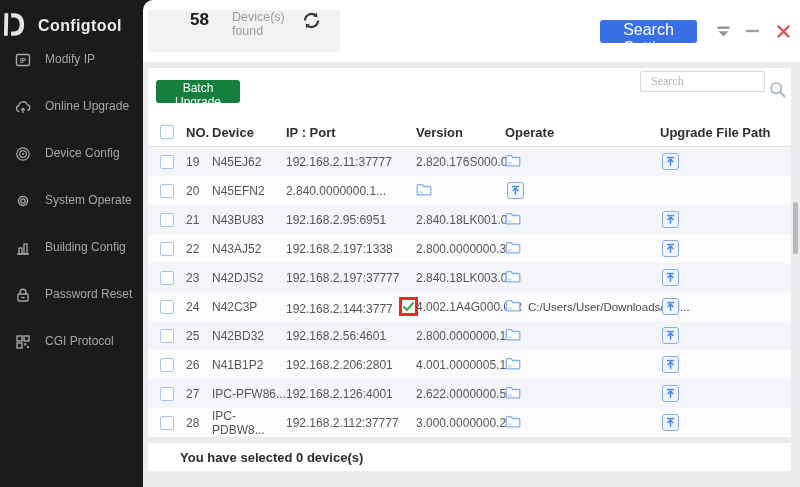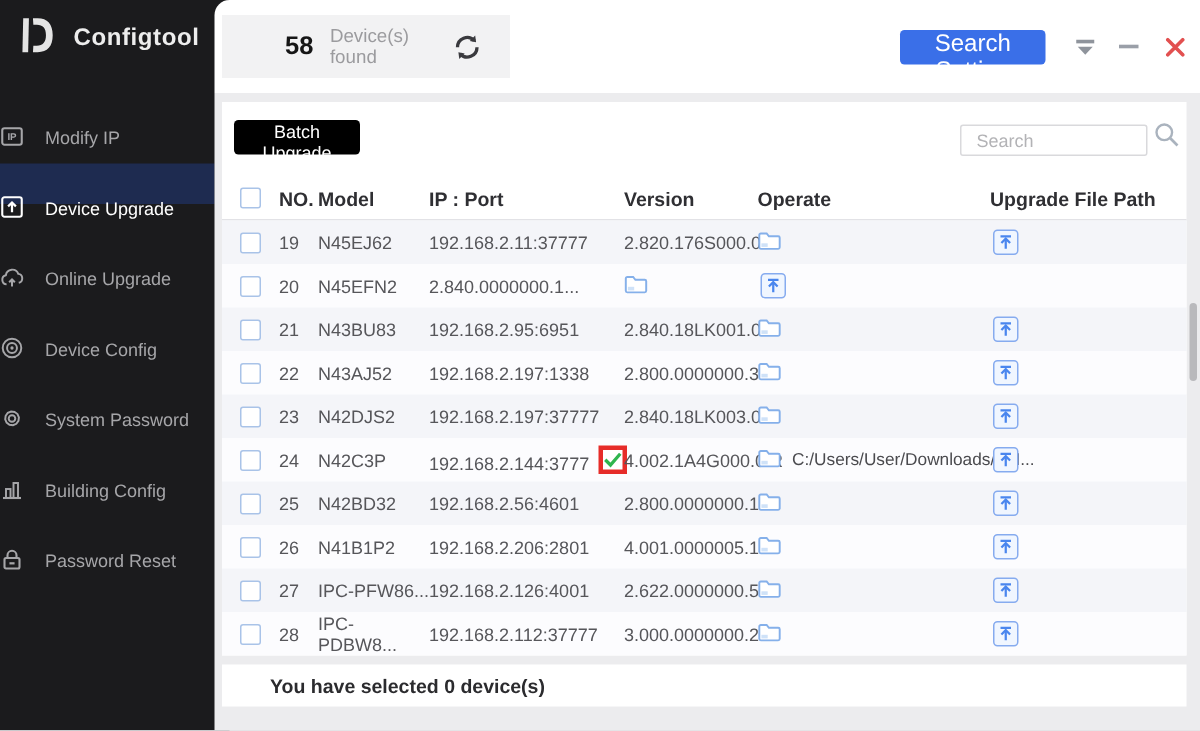--- a/index.html
+++ b/index.html
@@ -1,49 +1,49 @@
 <!DOCTYPE html>
 <html><head>
 <meta charset="utf-8">
 <style>
   html,body{margin:0;padding:0;background:#d8d8da;}
   .window{position:relative;width:800px;height:487px;background:#ececee;overflow:hidden;
           font-family:"Liberation Sans",sans-serif;-webkit-font-smoothing:antialiased;}
 
   
   .sidebar{position:absolute;left:0;top:0;width:153px;height:100%;background:#1b1b1d;}
-  .logo-row{display:flex;align-items:center;gap:11px;padding:14px 0 0 12px;height:38px;width:143px;box-sizing:border-box;}
+  .logo-row{display:flex;align-items:center;gap:11px;padding:14px 0 0 1px;height:38px;width:143px;box-sizing:border-box;}
   .logo-text{color:#ededed;font-size:16px;font-weight:bold;letter-spacing:.4px;}
   .side-items{position:absolute;top:52px;left:0;width:143px;}
-  .side-item{position:relative;height:47px;width:143px;box-sizing:border-box;display:flex;align-items:flex-end;
-             gap:14px;color:#a6a6a9;font-size:12px;cursor:pointer;}
+  .side-item{position:relative;height:47px;width:143px;box-sizing:border-box;display:flex;align-items:flex-start;
+             gap:14px;padding-left:15px;color:#a6a6a9;font-size:12px;cursor:pointer;}
   .side-item .sicon{position:relative;z-index:1;width:16px;height:16px;flex:0 0 16px;}
   .side-item .slabel{position:relative;z-index:1;}
   .side-item.active{color:#fff;}
   .side-item.active::before{content:"";position:absolute;left:0;right:0;top:10px;bottom:10px;background:#1e2b50;}
 
   
   .topbar{position:absolute;left:143px;top:0;width:657px;height:62px;background:#fff;border-top-left-radius:10px;}
   .device-count-box{position:absolute;left:5px;top:10px;width:192px;height:42px;background:#f2f2f3;
-                    display:flex;align-items:center;box-sizing:border-box;padding:0 18px 0 42px;}
+                    display:flex;align-items:flex-start;box-sizing:border-box;padding:0 18px 0 42px;gap:12px;}
   .count-num{font-size:17px;font-weight:bold;color:#161616;}
   .count-label{font-size:12.5px;color:#9b9b9e;margin-left:11px;}
   .refresh-btn{margin-left:auto;width:21px;height:21px;cursor:pointer;}
   .search-setting-btn{position:absolute;left:457px;top:20px;width:97px;height:23px;background:#3a6fe8;border:none;
                       border-radius:3px;color:#fff;font-size:16px;font-family:inherit;cursor:pointer;}
   .win-icons{position:absolute;right:9px;top:23px;display:flex;align-items:center;gap:14px;}
   .win-icons span{display:inline-flex;align-items:center;justify-content:center;width:16px;height:16px;cursor:pointer;}
 
   
   .main{position:absolute;left:143px;top:62px;width:657px;height:425px;background:#ececee;}
   .card{position:absolute;left:5px;top:6px;width:643px;height:369px;background:#fff;}
-  .batch-upgrade-btn{position:absolute;left:8px;top:12px;width:84px;height:23px;background:#000000;border:none;
+  .batch-upgrade-btn{position:absolute;left:8px;top:12px;width:84px;height:23px;background:#15803d;border:none;
                      border-radius:3px;color:#fff;font-size:12px;font-family:inherit;cursor:pointer;}
-  .search-box{position:absolute;right:26px;top:15px;width:125px;height:21px;box-sizing:border-box;
-              border:1px solid #d9d9dc;border-radius:2px;font-size:12px;font-family:Liberation Sans, sans-serif;
+  .search-box{position:absolute;right:26px;top:3px;width:125px;height:21px;box-sizing:border-box;
+              border:1px solid #d9d9dc;border-radius:2px;font-size:12px;font-family:Liberation Serif, serif;
               padding:0 6px 0 10px;color:#c2410c;outline:none;}
   .search-box::placeholder{color:#b3b3b6;}
   .magnifier{position:absolute;right:4px;top:13px;width:18px;height:18px;cursor:pointer;}
 
   .tbl{position:absolute;left:0;top:50px;right:0;}
   .tgrid{display:grid;grid-template-columns:38px 26px 74px 130px 89px 155px auto;align-items:center;}
   .thead{height:28px;border-bottom:1px solid #e2e2e6;font-size:13px;font-weight:bold;color:#2f2f33;}
   .trow{height:29px;font-size:12px;color:#56565a;background:#fcfcfe;}
   .trow.alt{background:#f4f5f9;}
   .cb{width:14px;height:14px;box-sizing:border-box;border:1px solid #a9c3e8;border-radius:2px;background:#fff;
@@ -82,29 +82,20 @@
       <div class="side-item">
         <span class="sicon">
           <svg width="16" height="16" viewBox="0 0 16 16">
             <rect x="1.5" y="2.5" width="13" height="11" rx="1.5" fill="none" stroke="currentColor" stroke-width="1.4"></rect>
             <text x="8" y="10.6" font-size="6.5" font-weight="bold" fill="currentColor" text-anchor="middle" font-family="Liberation Sans, sans-serif">IP</text>
           </svg>
         </span>
         <span class="slabel">Modify IP</span>
       </div>
 
-      <div class="side-item active">
-        <span class="sicon">
-          <svg width="16" height="16" viewBox="0 0 16 16">
-            <rect x="1.5" y="1.5" width="13" height="13" rx="1.5" fill="none" stroke="currentColor" stroke-width="1.4"></rect>
-            <path d="M8 11.5V5.2M5.4 7.6 8 5l2.6 2.6" fill="none" stroke="currentColor" stroke-width="1.5"></path>
-          </svg>
-        </span>
-        <span class="slabel">Device Upgrade</span>
-      </div>
 
       <div class="side-item">
         <span class="sicon">
           <svg width="16" height="16" viewBox="0 0 16 16">
             <path d="M4.4 12.6a3.1 3.1 0 0 1-.5-6.1 4.3 4.3 0 0 1 8.3-.9 3 3 0 0 1 .3 5.9" fill="none" stroke="currentColor" stroke-width="1.3"></path>
             <path d="M8 14V9.4M6.1 11.2 8 9.3l1.9 1.9" fill="none" stroke="currentColor" stroke-width="1.3"></path>
           </svg>
         </span>
         <span class="slabel">Online Upgrade</span>
       </div>
@@ -120,21 +111,21 @@
         <span class="slabel">Device Config</span>
       </div>
 
       <div class="side-item">
         <span class="sicon">
           <svg width="16" height="16" viewBox="0 0 16 16">
             <path d="M8 1.6l2.3.6 1.7 1.7.6 2.3-.6 2.3-1.7 1.7-2.3.6-2.3-.6-1.7-1.7-.6-2.3.6-2.3 1.7-1.7z" transform="rotate(22 8 8) translate(0 1.7)" fill="none" stroke="currentColor" stroke-width="1.3"></path>
             <circle cx="8" cy="8" r="2.2" fill="none" stroke="currentColor" stroke-width="1.3"></circle>
           </svg>
         </span>
-        <span class="slabel">System Password</span>
+        <span class="slabel">System Operate</span>
       </div>
 
       <div class="side-item">
         <span class="sicon">
           <svg width="16" height="16" viewBox="0 0 16 16">
             <path d="M2 14h12" stroke="currentColor" stroke-width="1.4"></path>
             <rect x="4" y="8" width="3" height="6" fill="none" stroke="currentColor" stroke-width="1.3"></rect>
             <rect x="9" y="4" width="3" height="10" fill="none" stroke="currentColor" stroke-width="1.3"></rect>
           </svg>
         </span>
@@ -145,20 +136,32 @@
         <span class="sicon">
           <svg width="16" height="16" viewBox="0 0 16 16">
             <rect x="3" y="7" width="10" height="7" rx="1" fill="none" stroke="currentColor" stroke-width="1.4"></rect>
             <path d="M5 7V5.2a3 3 0 0 1 6 0V7" fill="none" stroke="currentColor" stroke-width="1.4"></path>
             <rect x="6.3" y="9.8" width="3.4" height="1.5" fill="currentColor"></rect>
           </svg>
         </span>
         <span class="slabel">Password Reset</span>
       </div>
 
+      <div class="side-item">
+        <span class="sicon">
+          <svg width="16" height="16" viewBox="0 0 16 16">
+            <rect x="2" y="2" width="5" height="5" fill="none" stroke="currentColor" stroke-width="1.4"></rect>
+            <rect x="9" y="2" width="5" height="5" fill="none" stroke="currentColor" stroke-width="1.4"></rect>
+            <rect x="2" y="9" width="5" height="5" fill="none" stroke="currentColor" stroke-width="1.4"></rect>
+            <rect x="9.2" y="9.2" width="2.2" height="2.2" fill="currentColor"></rect>
+            <rect x="12" y="12" width="2" height="2" fill="currentColor"></rect>
+          </svg>
+        </span>
+        <span class="slabel">CGI Protocol</span>
+      </div>
 
     </div>
   </div>
 
   <div class="topbar">
     <div class="device-count-box">
       <span class="count-num">58</span>
       <span class="count-label">Device(s) found</span>
       <span class="refresh-btn">
         <svg width="21" height="21" viewBox="0 0 21 21">
@@ -201,21 +204,21 @@
         <svg width="18" height="18" viewBox="0 0 18 18">
           <circle cx="7.2" cy="7.2" r="5.2" fill="none" stroke="#aab3be" stroke-width="1.6"></circle>
           <line x1="11.2" y1="11.2" x2="16" y2="16" stroke="#aab3be" stroke-width="1.8"></line>
         </svg>
       </span>
 
       <div class="tbl">
         <div class="tgrid thead">
           <span class="cb"></span>
           <span>NO.</span>
-          <span>Model</span>
+          <span>Device</span>
           <span>IP : Port</span>
           <span>Version</span>
           <span>Operate</span>
           <span>Upgrade File Path</span>
         </div>
 
       <div class="tgrid trow alt" style="">
           <span class="cb"></span>
           <span>19</span>
           <span>N45EJ62</span>

